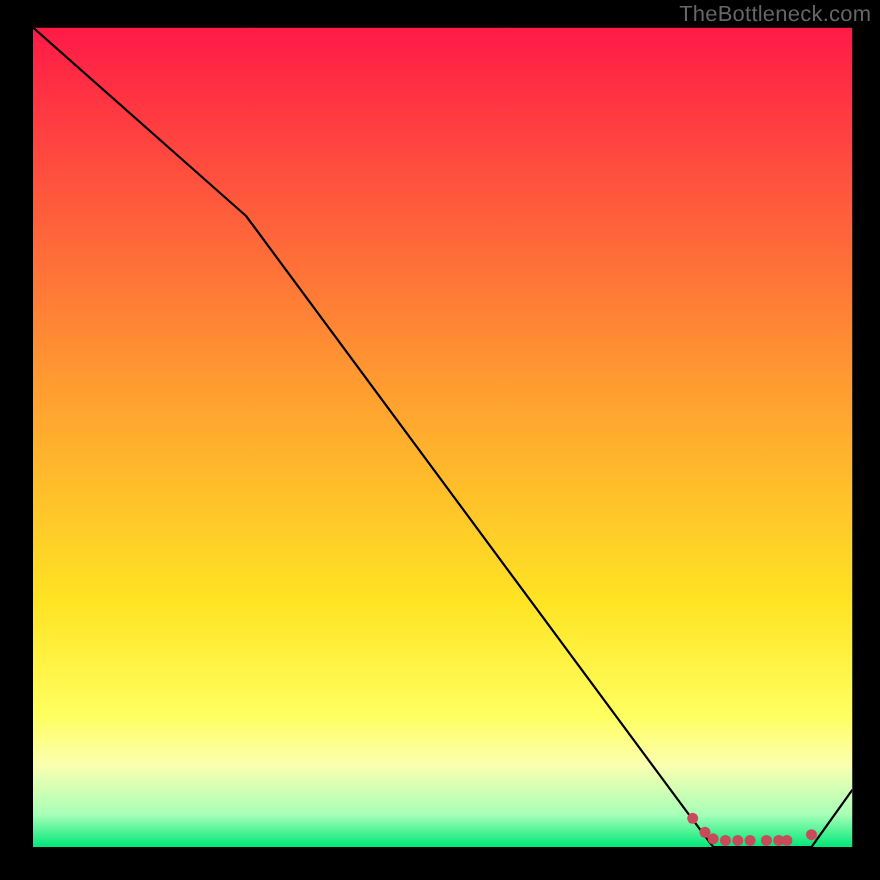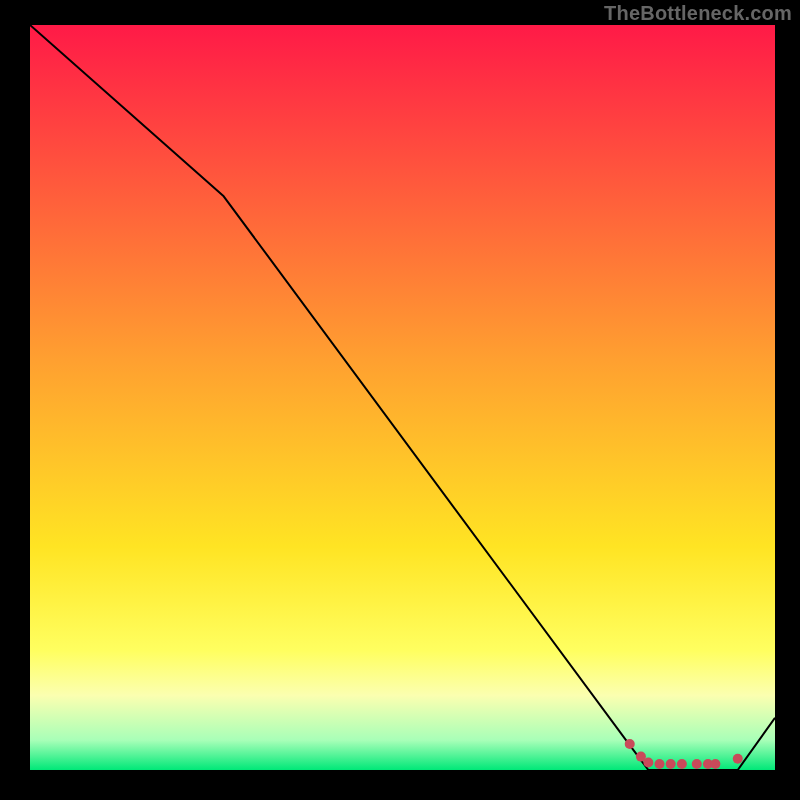--- a/index.html
+++ b/index.html
@@ -10,21 +10,21 @@
     font-family: Arial, Helvetica, sans-serif;
     position: relative;
     overflow: hidden;
   }
   .watermark {
     position: absolute;
     top: 2px;
     right: 8px;
     color: #666;
     font-size: 20px;
-    font-weight: 700;
+    font-weight: 400;
     z-index: 5;
     letter-spacing: 0.2px;
   }
   .plot-frame {
     position: absolute;
     left: 30px;
     top: 25px;
     width: 745px;
     height: 745px;
     background: #000;

